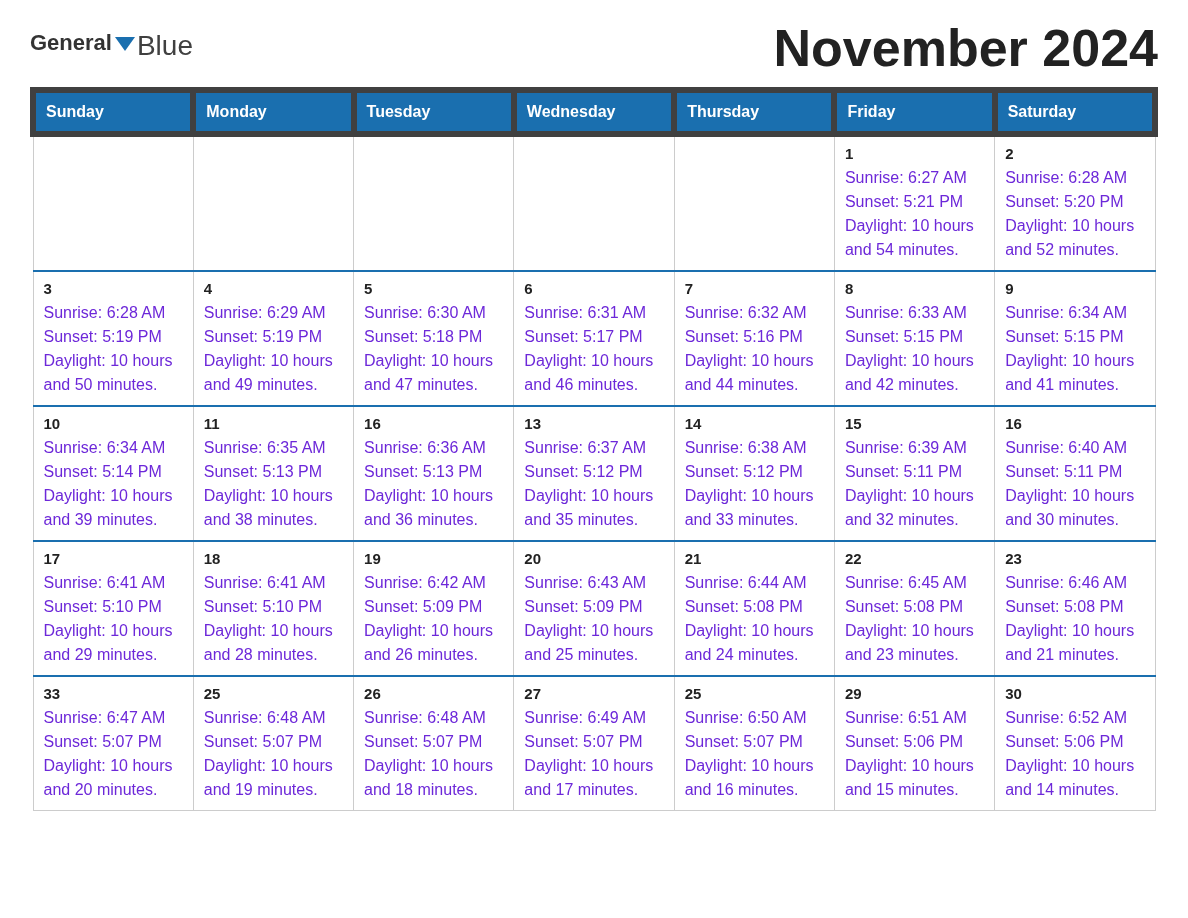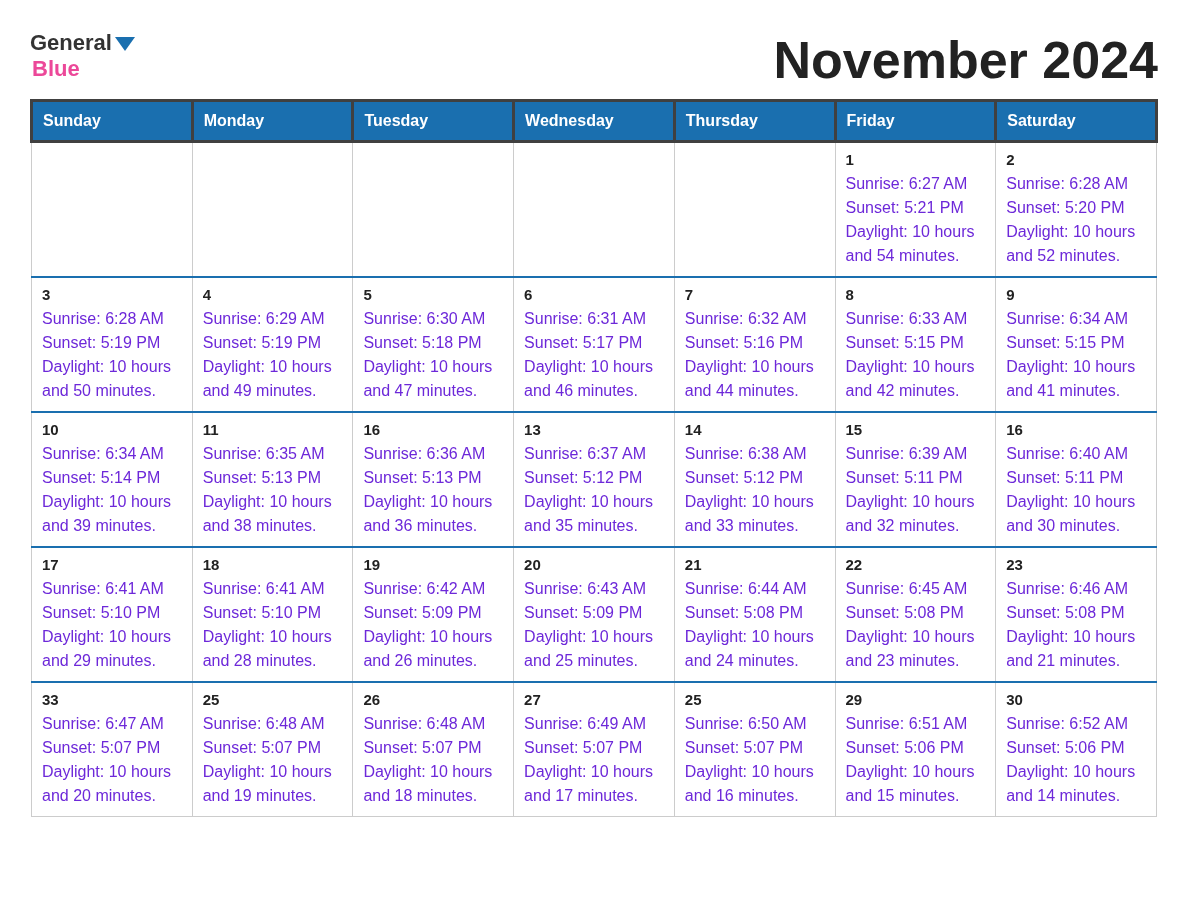--- a/index.html
+++ b/index.html
@@ -11,21 +11,20 @@
       min-height: 918px;
     }
     .header {
       display: flex;
       justify-content: space-between;
       align-items: flex-start;
       margin-bottom: 10px;
     }
     .logo {
       display: flex;
-      flex-direction: column;
       align-items: flex-start;
       padding-top: 10px;
     }
     .logo-general {
       font-size: 22px;
       font-weight: bold;
       color: #333;
       display: flex;
       align-items: center;
     }
@@ -33,28 +32,27 @@
       width: 0;
       height: 0;
       border-left: 10px solid transparent;
       border-right: 10px solid transparent;
       border-top: 14px solid #1a6faf;
       display: inline-block;
       margin-left: 3px;
       margin-bottom: -2px;
     }
     .logo-line2 {
-      color: #ec4899;
-      font-size: 22px;
-      font-weight: bold;
+      color: #404040;
+      font-size: 28px;
+      font-weight: normal;
       margin-left: 2px;
     }
     .title-block {
       text-align: right;
-      margin-top: 12px;
     }
     .title-block h1 {
       font-size: 52px;
       font-weight: bold;
       color: #222;
       line-height: 1.1;
     }
     .title-block h2 {
       font-size: 22px;
       font-weight: normal;
@@ -66,21 +64,21 @@
       border-collapse: collapse;
       margin-top: 8px;
     }
     .calendar th {
       background-color: #1a6faf;
       color: #fff;
       text-align: left;
       padding: 10px 10px;
       font-size: 16px;
       font-weight: bold;
-      border: 3px solid #404040;
+      border: 6px solid #404040;
     }
     .calendar td {
       vertical-align: top;
       padding: 8px 10px;
       border: 1px solid #ccc;
       width: 14.28%;
       min-height: 110px;
     }
     .day-num {
       font-size: 15px;

